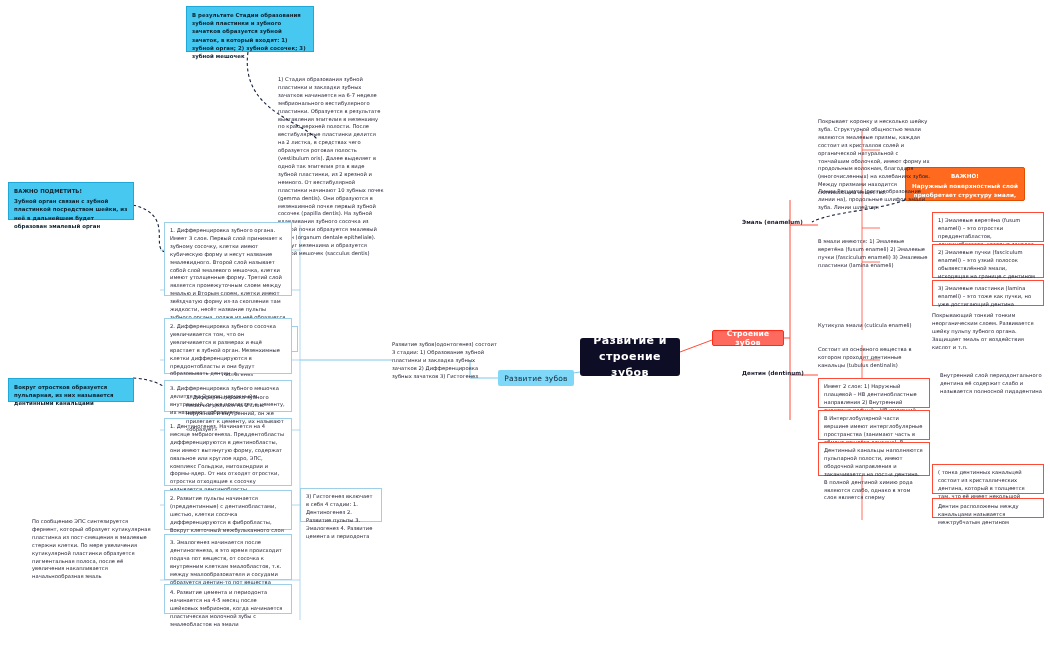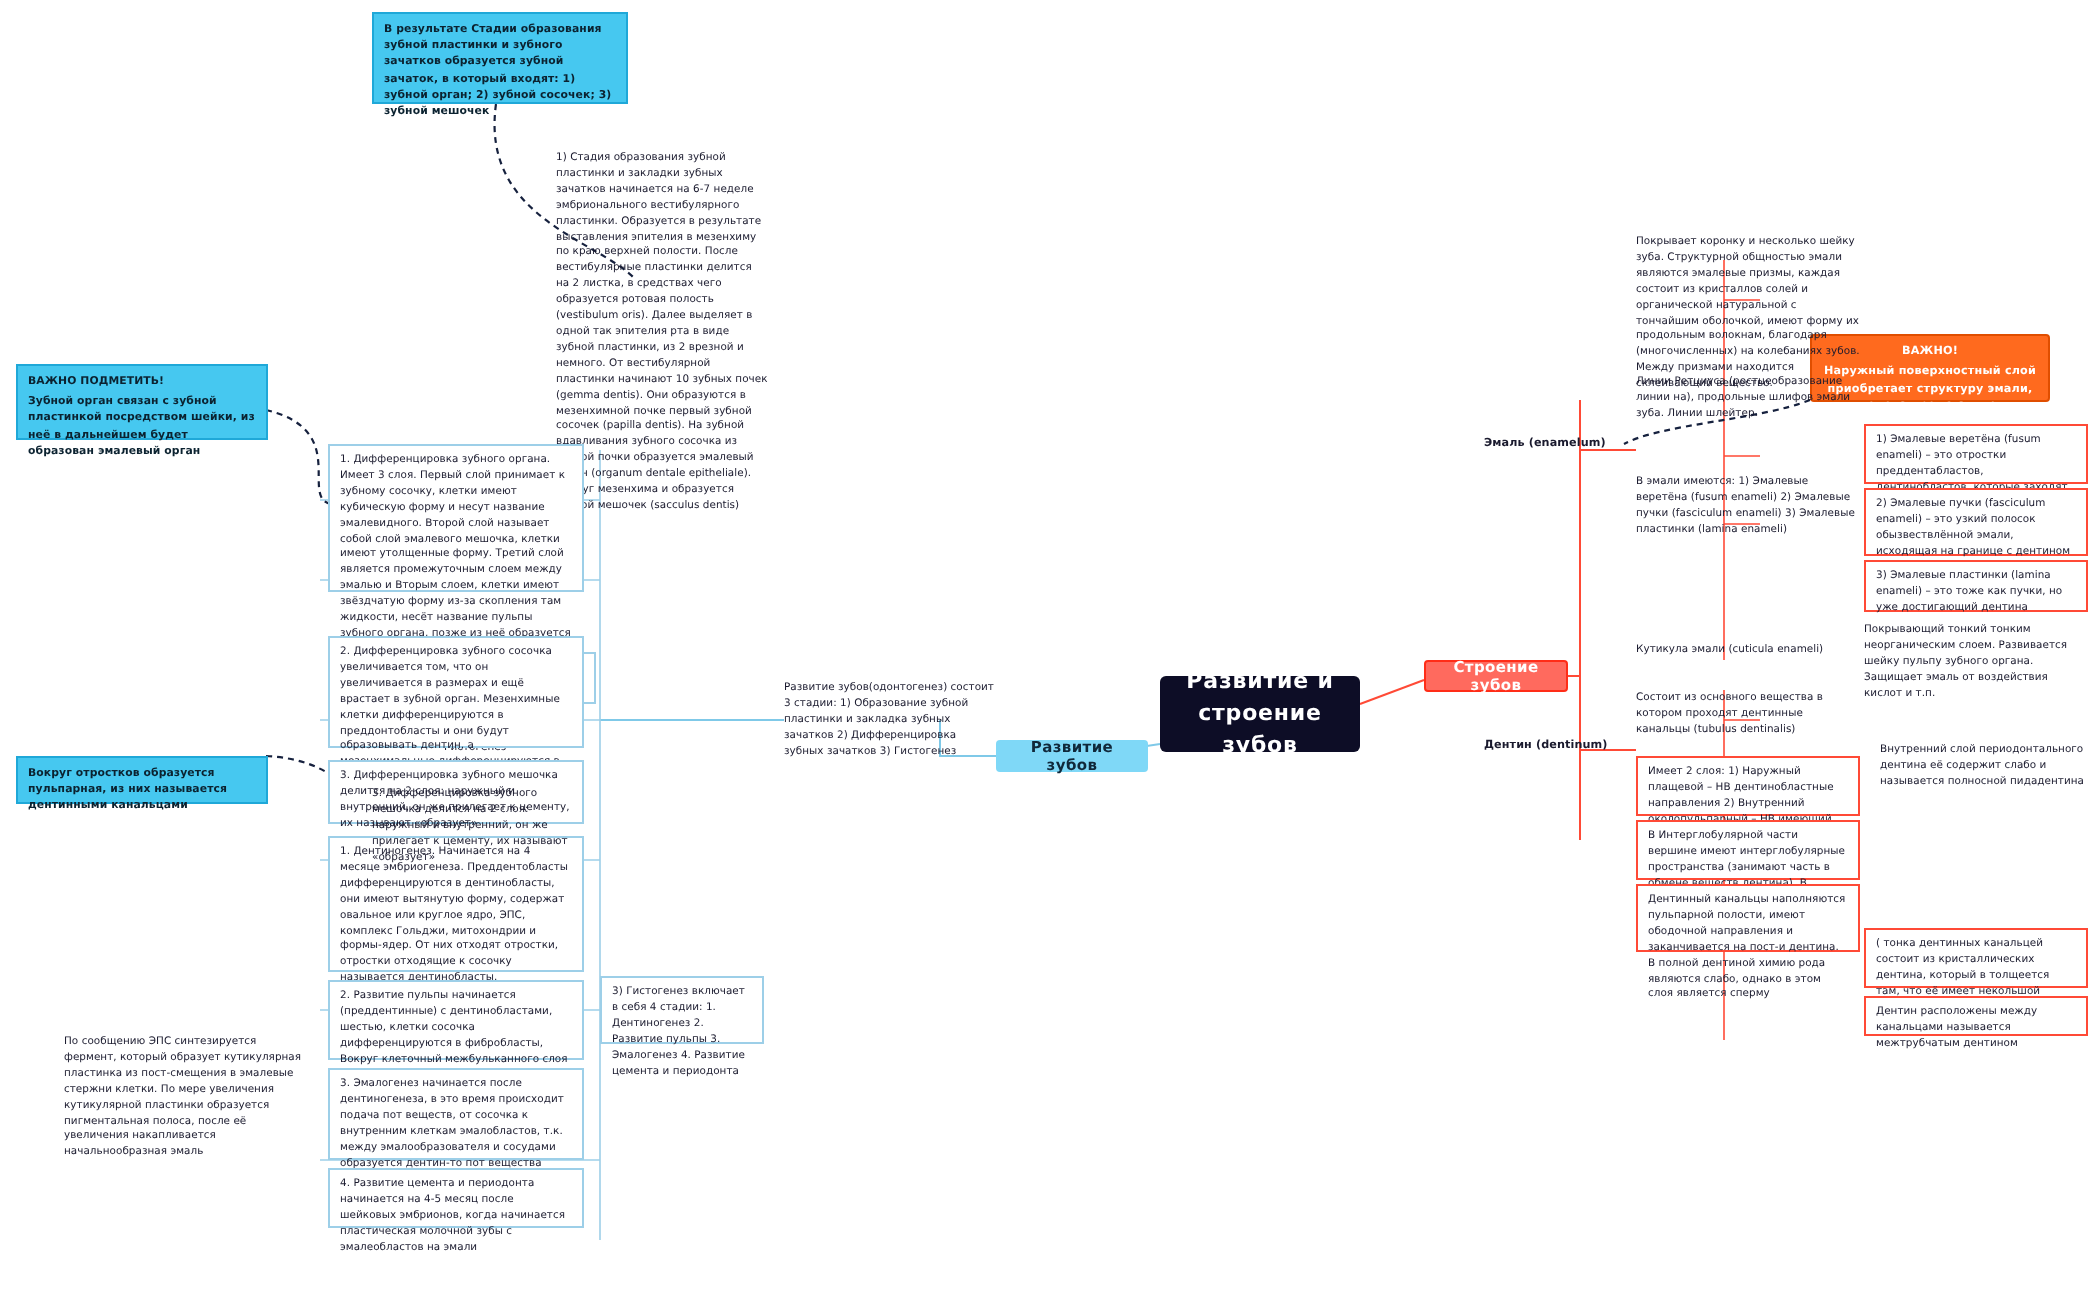--- a/index.html
+++ b/index.html
@@ -17,21 +17,21 @@
   .central{
     background:#0d0d26;color:#ffffff;border-radius:3px;
     display:flex;align-items:center;justify-content:flex-end;text-align:center;
     font-size:11px;font-weight:bold;letter-spacing:.4px;line-height:1.45;
     padding:6px 10px;
   }
 
   
   .chip-cyan{
     background:#7fd8f7;color:#10283a;border-radius:2px;
-    font-size:7.5px;font-weight:bold;text-align:center;
+    font-size:7.5px;font-weight:normal;text-align:center;
     display:flex;align-items:center;justify-content:center;padding:3px 6px;
     letter-spacing:.2px;
   }
   
   .chip-red{
     background:#ff6a5e;color:#ffffff;border:1px solid #ff2d18;border-radius:2px;
     font-size:7.5px;font-weight:bold;text-align:center;
     display:flex;align-items:center;justify-content:center;padding:3px 6px;
     letter-spacing:.2px;
   }

